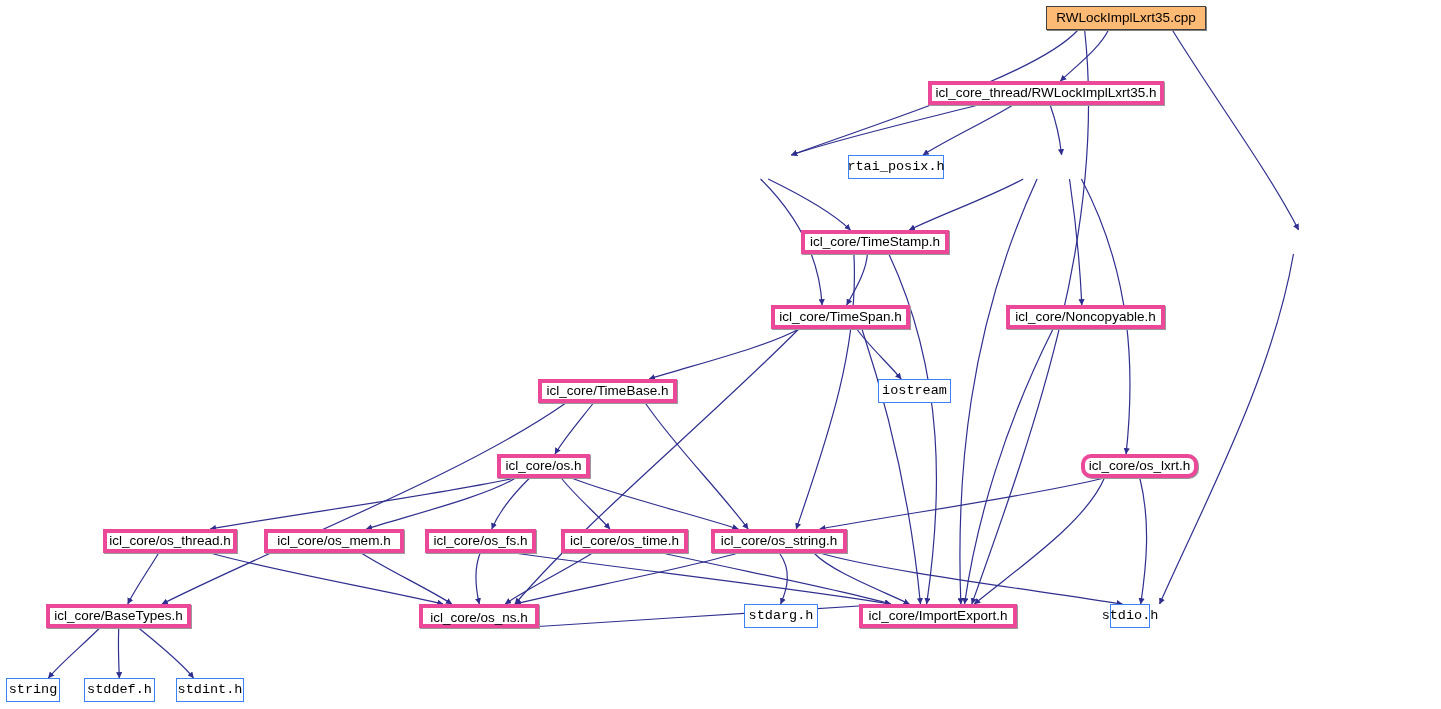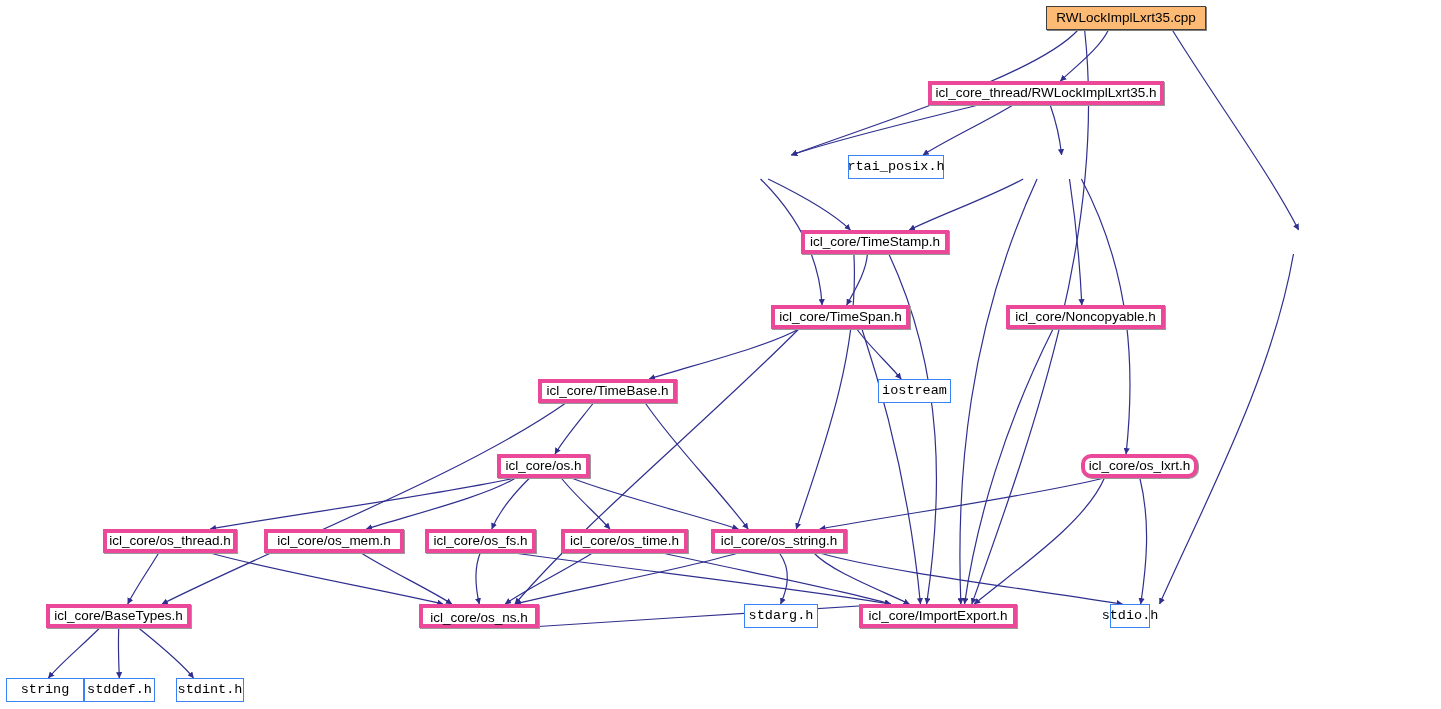--- a/index.html
+++ b/index.html
@@ -169,21 +169,21 @@
     </div>
     <div class="node system" style="left: 744px; top: 604px; width: 74px;">
       <span class="label">stdarg.h</span>
     </div>
     <div class="node project" style="left: 859px; top: 604px; width: 158px;">
       <span class="label">icl_core/ImportExport.h</span>
     </div>
     <div class="node system" style="left: 1110px; top: 604px; width: 40px;">
       <span class="label">stdio.h</span>
     </div>
-    <div class="node system" style="left: 6px; top: 678px; width: 78px;">
+    <div class="node system" style="left: 6px; top: 678px; width: 54px;">
       <span class="label">string</span>
     </div>
     <div class="node system" style="left: 84px; top: 678px; width: 71px;">
       <span class="label">stddef.h</span>
     </div>
     <div class="node system" style="left: 176px; top: 678px; width: 68px;">
       <span class="label">stdint.h</span>
     </div>
   </div>
 

